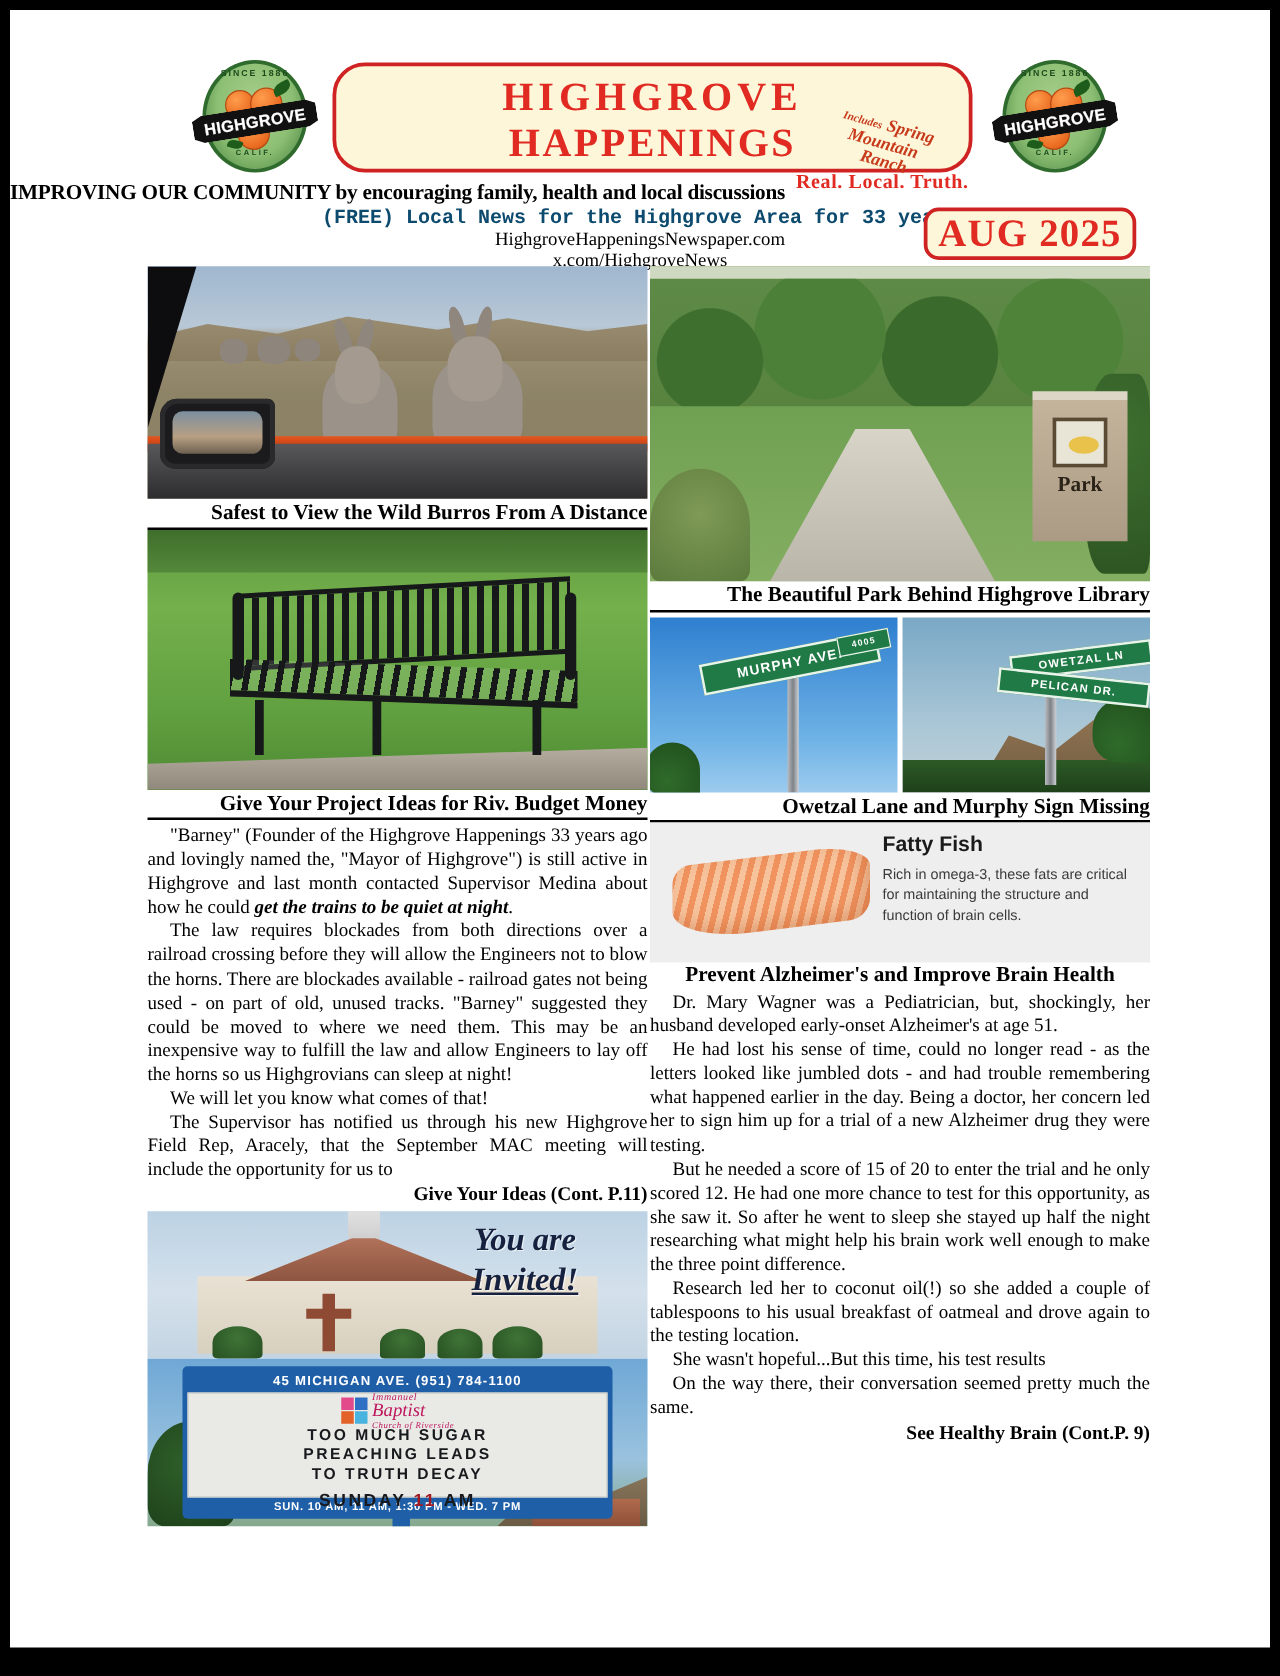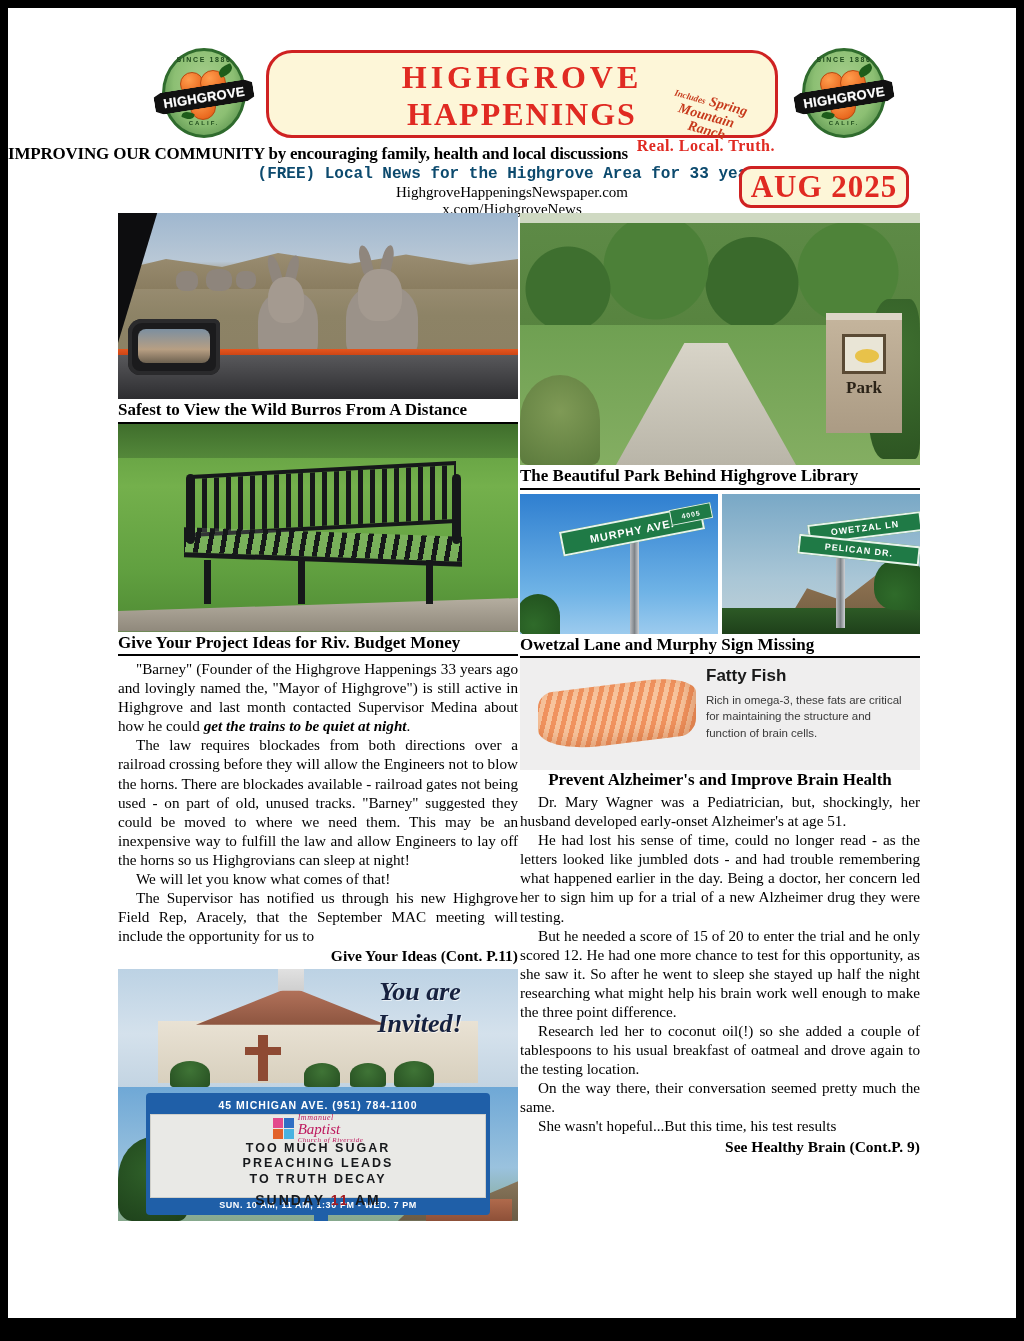--- a/index.html
+++ b/index.html
@@ -124,21 +124,21 @@
   }
 
   
   .content { position:absolute; left:0; top:205px; width:1008px; }
   .col-left  { position:absolute; left:110px; top:0;  width:400px; }
   .col-right { position:absolute; left:512px; top:0;  width:400px; }
 
   .photo { position:relative; overflow:hidden; background:#ccc; }
   .caption {
     font-size:17px; font-weight:bold; color:#000;
-    text-align:left; line-height:1.15;
+    text-align:right; line-height:1.15;
     padding:1px 0 2px 0;
     border-bottom:2px solid #000;
   }
 
   
   .ph-burros { width:400px; height:186px;
     background:linear-gradient(#9fb7cf 0%, #b9c8d6 26%, #9c8f74 34%, #8d8366 55%, #8a7f63 100%); }
   .burro-hill {
     position:absolute; left:0; top:30px; width:100%; height:46px;
     background:linear-gradient(#9e9176,#8a7d60);
@@ -378,21 +378,21 @@
     position:absolute; bottom:0; background:radial-gradient(circle at 50% 35%, #3f7436, #275022);
     border-radius:50% 50% 12% 12%;
   }
   .invited {
     position:absolute; right:10px; top:8px; width:176px;
     color:#16213f; font-family:"Liberation Serif", serif;
     font-style:italic; font-weight:bold; text-align:center;
     text-shadow:1px 1px 0 rgba(255,255,255,.6);
   }
   .invited .l1 { font-size:26px; }
-  .invited .l2 { font-size:26px; margin-top:2px; }
+  .invited .l2 { font-size:26px; margin-top:2px;text-decoration:underline; }
 
   .ad-sign {
     width:400px; height:134px; position:relative; overflow:hidden;
     background:linear-gradient(#6fa8d6 0%, #9ac2de 60%, #86a88c 100%);
   }
   .sign-frame {
     position:absolute; left:28px; top:6px; width:344px; height:122px;
     background:#1f5fa8; border-radius:4px; padding:4px;
   }
   .sign-head {
@@ -667,20 +667,20 @@
         </div>
       </div>
 
       <div class="headline-c">Prevent Alzheimer's and Improve Brain Health</div>
 
       <div class="article">
         <p>Dr. Mary Wagner was a Pediatrician, but, shockingly, her husband developed early-onset Alzheimer's at age 51.</p>
         <p>He had lost his sense of time, could no longer read - as the letters looked like jumbled dots - and had trouble remembering what happened earlier in the day.  Being a doctor, her concern led her to sign him up for a trial of a new Alzheimer drug they were testing.</p>
         <p>But he needed a score of 15 of 20 to enter the trial and he only scored 12.  He had one more chance to test for this opportunity, as she saw it.  So after he went to sleep she stayed up half the night researching what might help his brain work well enough to make the three point difference.</p>
         <p>Research led her to coconut oil(!) so she added a couple of tablespoons to his usual breakfast of oatmeal and drove again to the testing location.</p>
+        <p>She wasn't hopeful...But this time, his test results</p>
         <p>On the way there, their conversation seemed pretty much the same.</p>
-        <p>She wasn't hopeful...But this time, his test results</p>
         <div class="cont">See Healthy Brain (Cont.P. 9)</div>
       </div>
     </div>
 
   </div>
 </div>
 
 </body></html>

